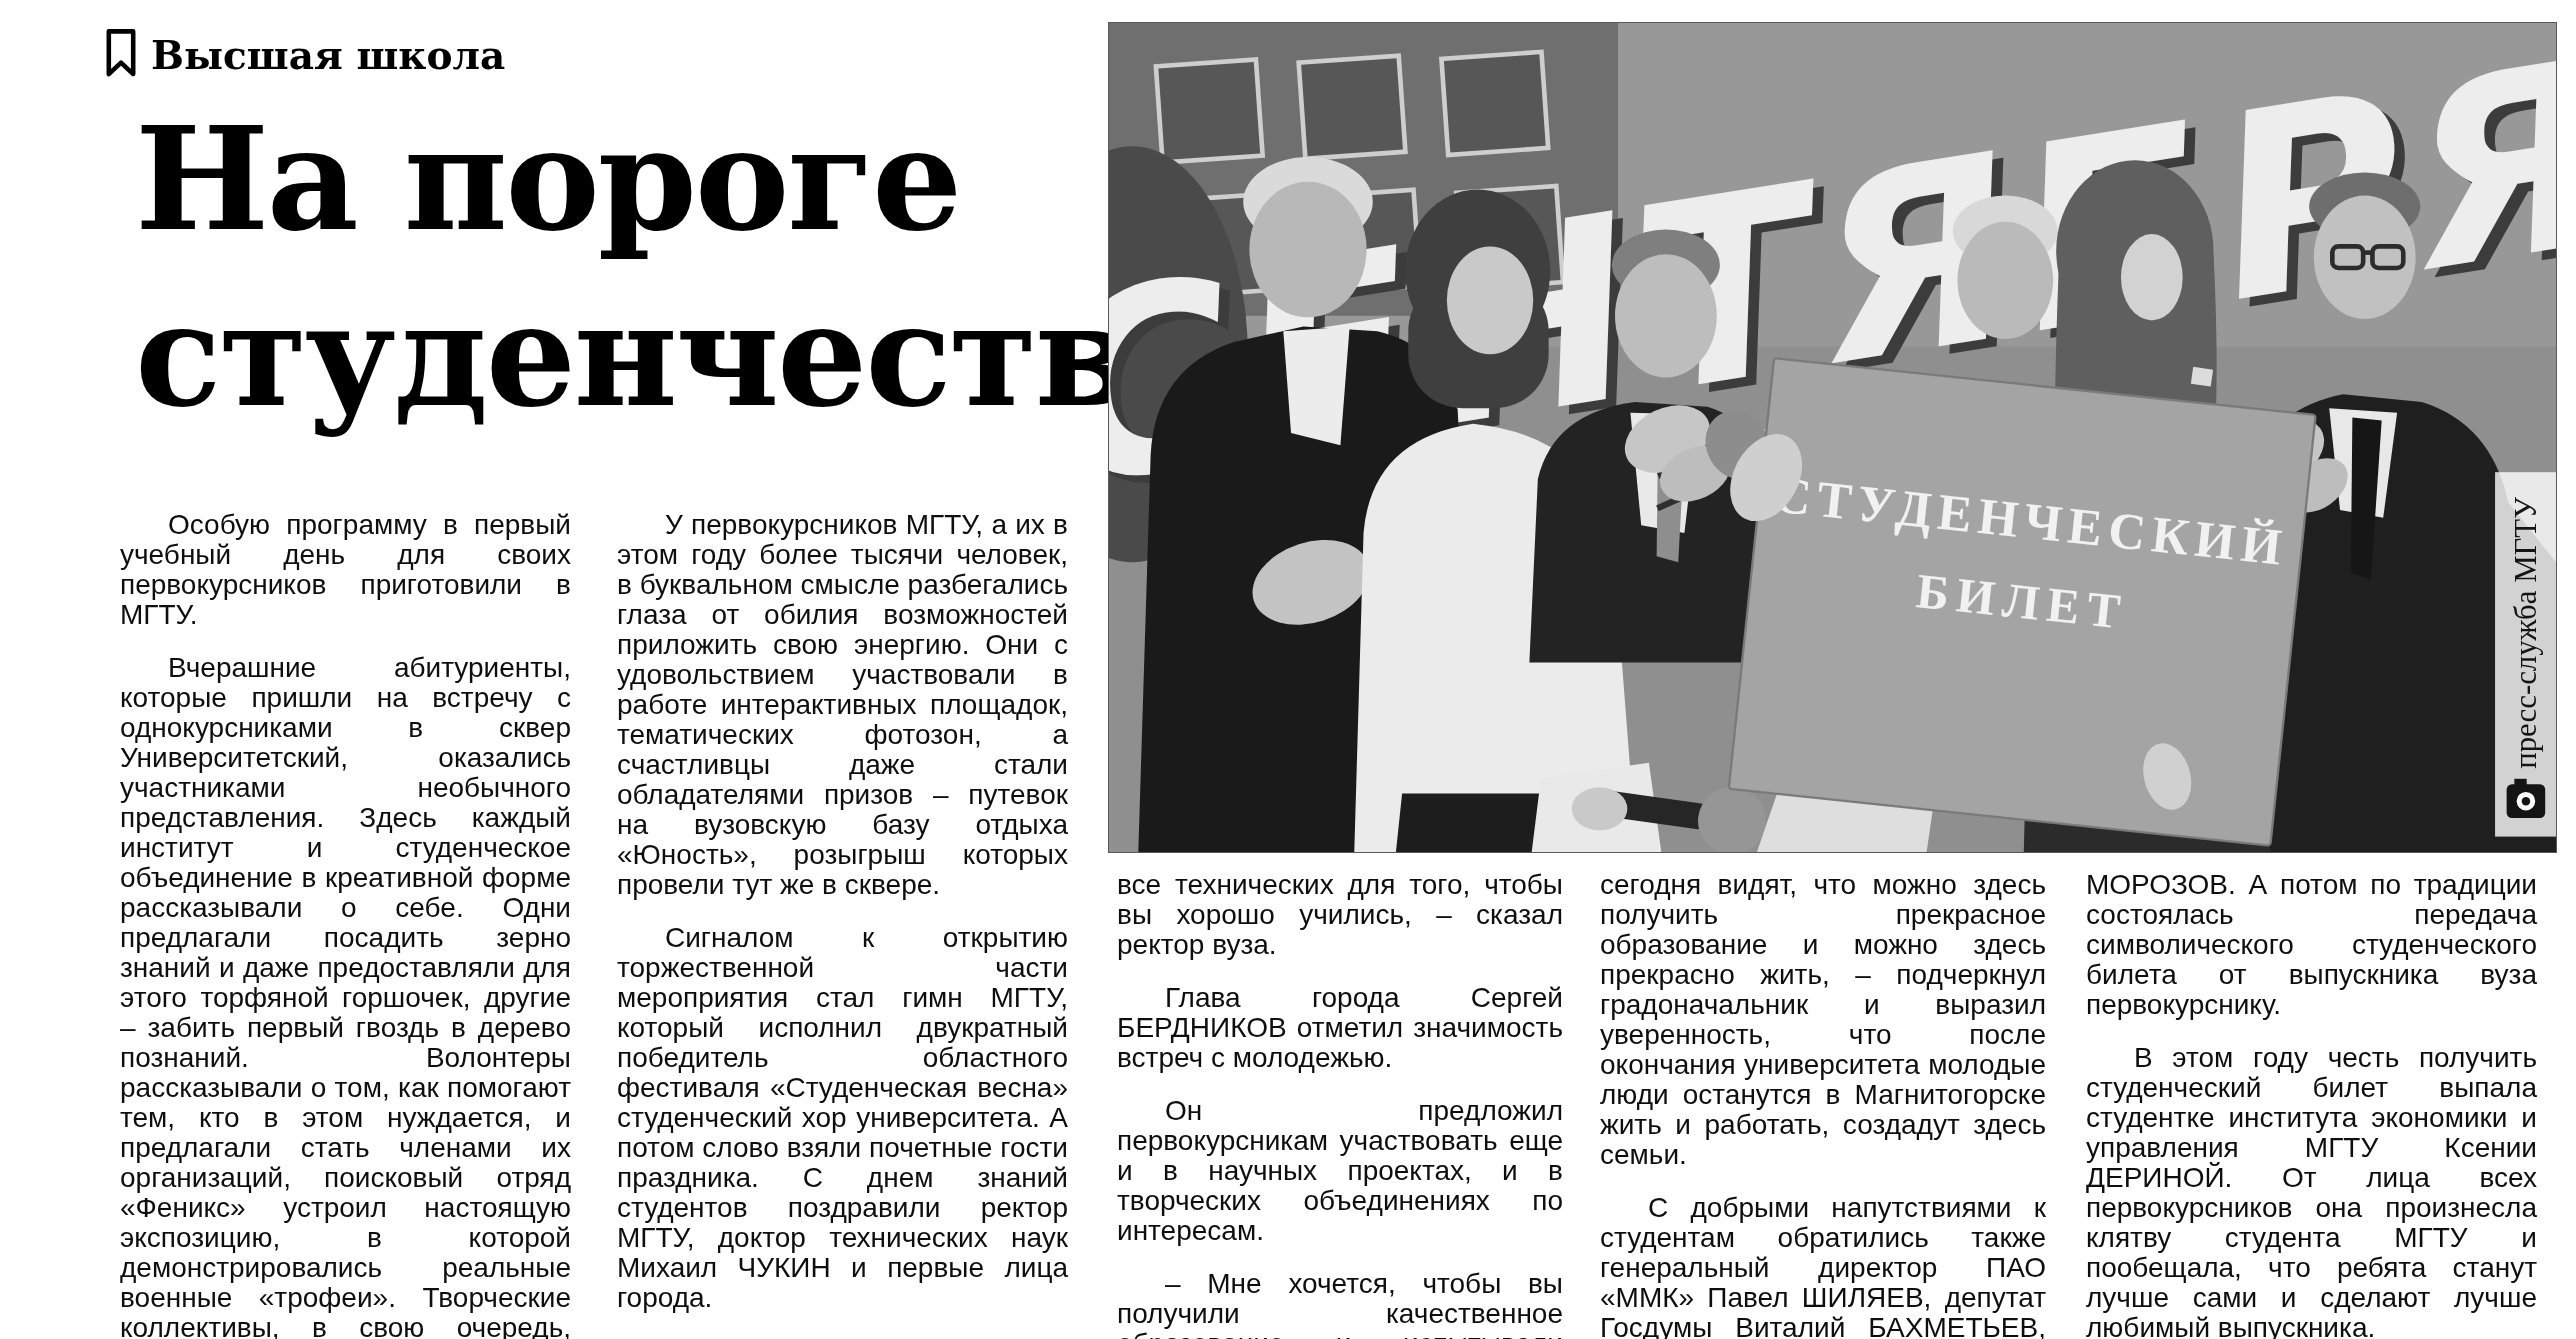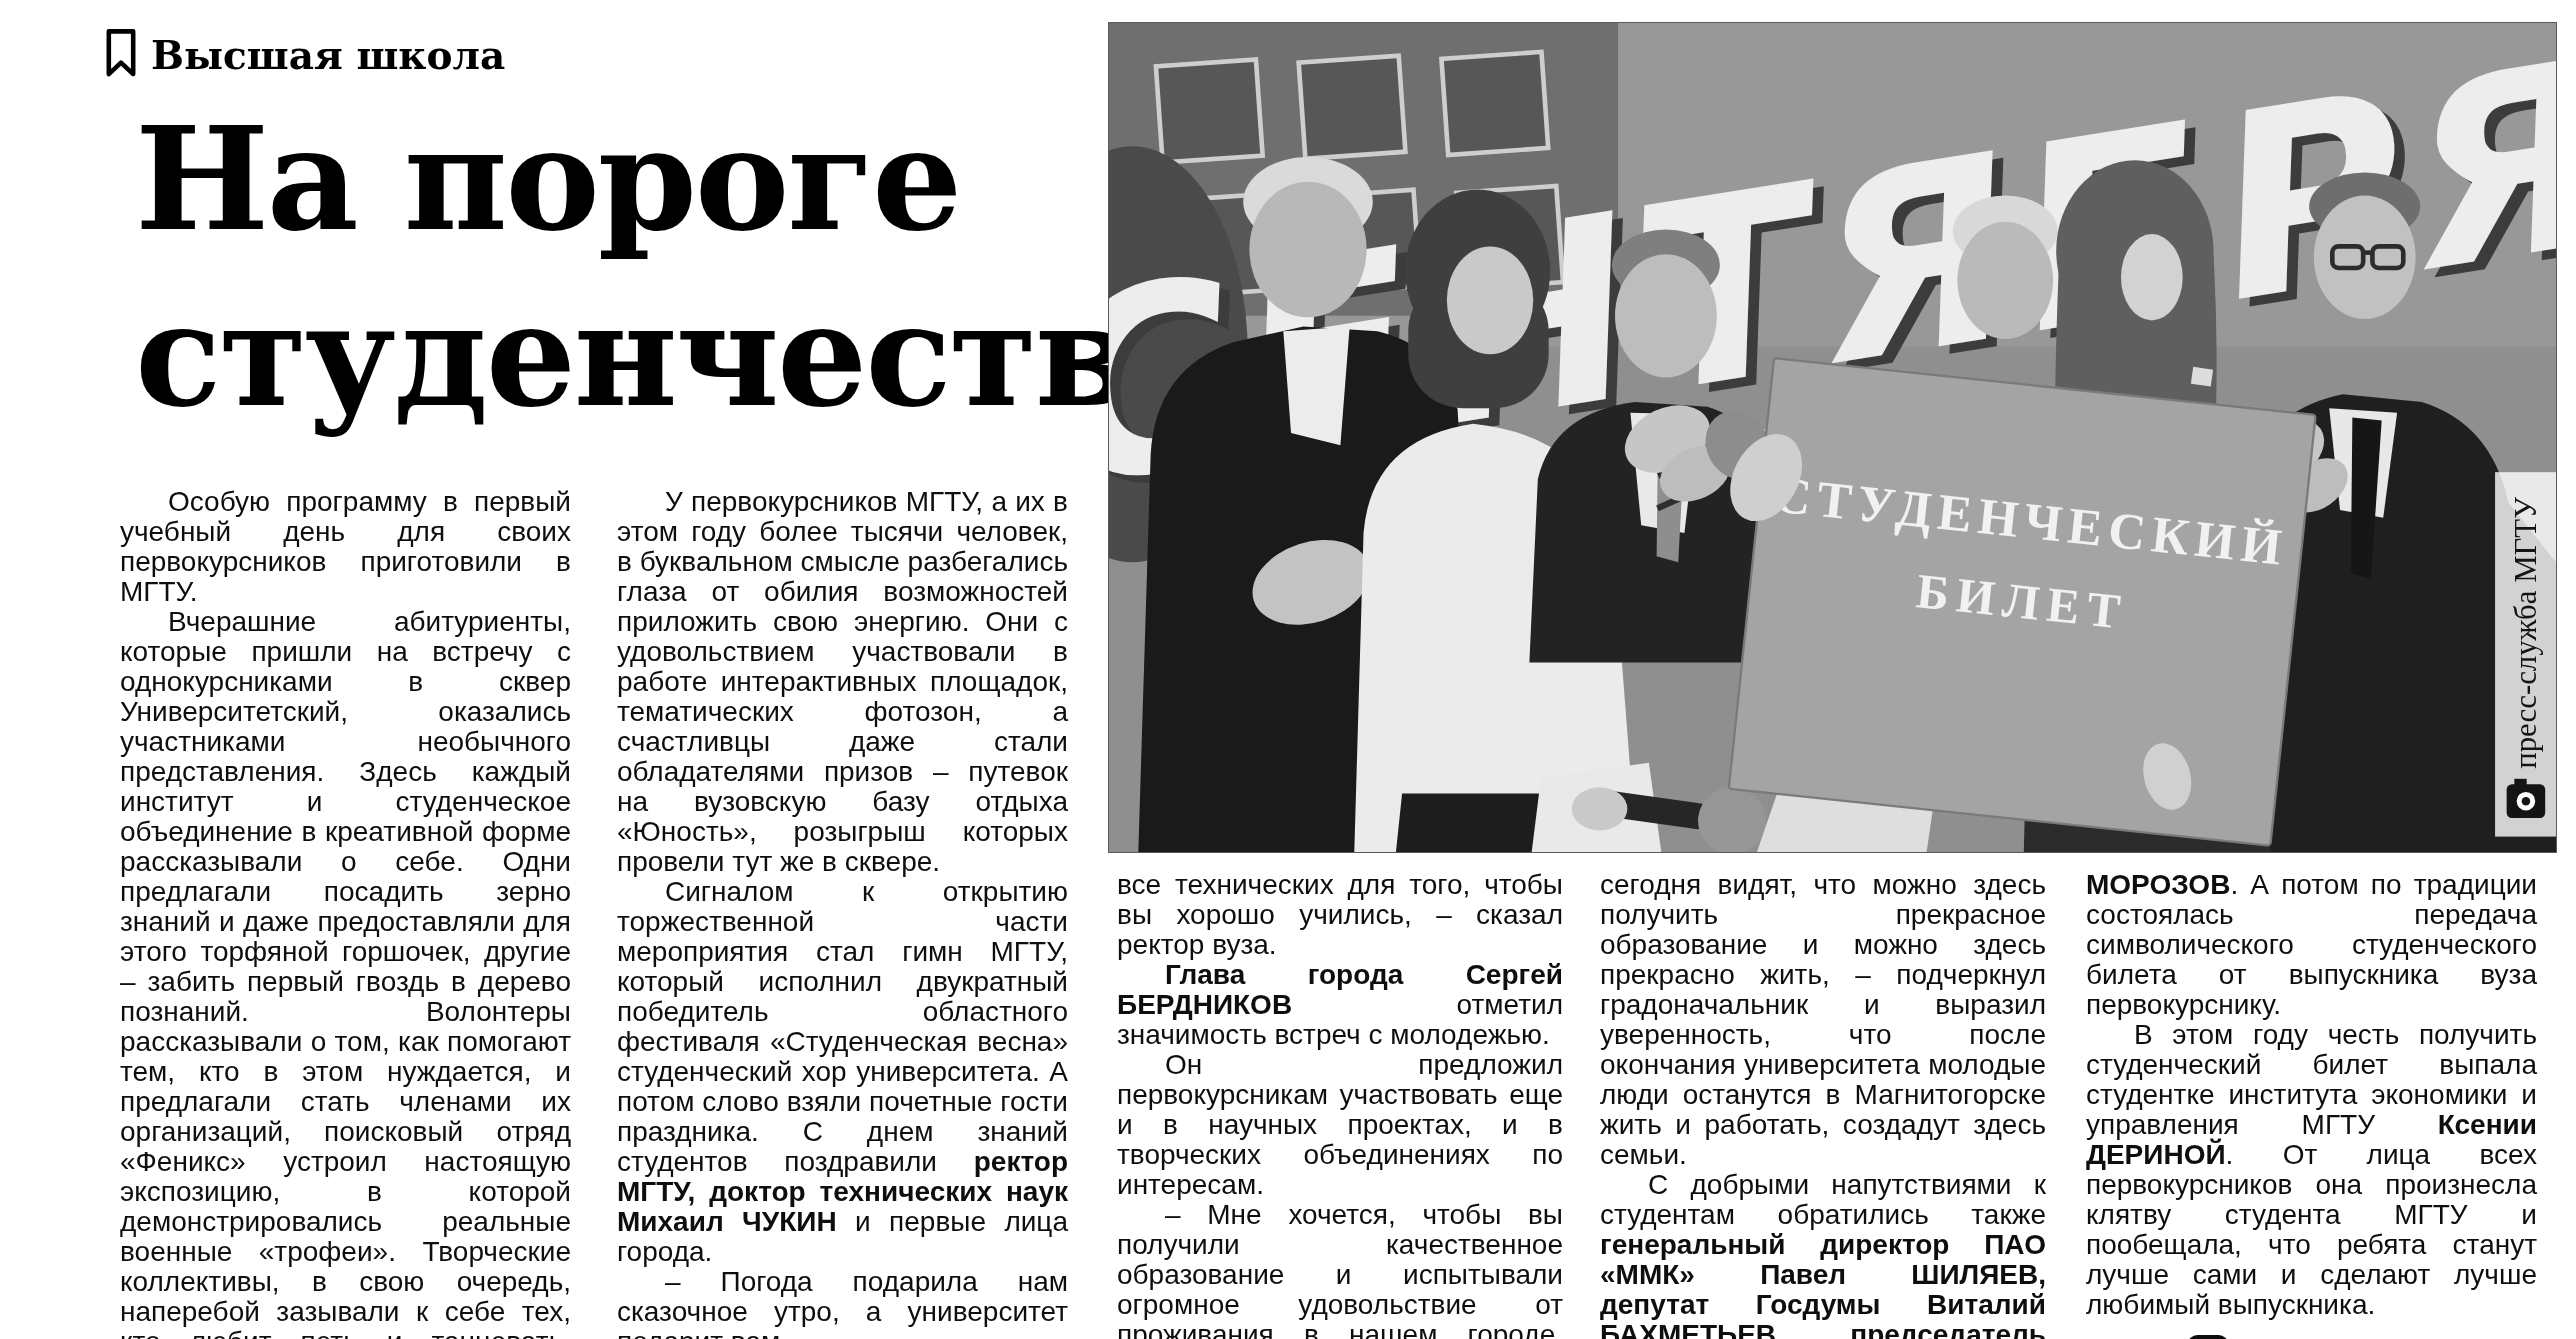--- a/index.html
+++ b/index.html
@@ -13,23 +13,23 @@
 
   
   .headline{position:absolute;left:135px;top:91px;margin:0;
             font-family:"DejaVu Serif","Liberation Serif",serif;font-weight:bold;
             font-size:142px;line-height:176px;letter-spacing:-2.3px;color:#000;}
   .headline div{white-space:nowrap;}
 
   
   .col{position:absolute;text-align:justify;font-size:28px;line-height:30px;color:#0e0e0e;}
   .col p{margin:0;}
-  .col p.indent{text-indent:48px;}
+  .col p.indent{text-indent:48px;margin-top:23px;}
   .run{font-weight:400;}
-  .run.bold{font-weight:700;}
+  .run.bold{font-weight:400;}
   .col-1{left:120px;top:487px;width:451px;}
   .col-2{left:617px;top:487px;width:451px;}
   .col-a{left:1117px;top:870px;width:446px;}
   .col-b{left:1600px;top:870px;width:446px;}
   .col-c{left:2086px;top:870px;width:451px;}
 
   
   .byline{display:flex;justify-content:flex-end;align-items:center;gap:12.4px;margin-top:15.4px;}
   .pen-badge{width:40px;height:40px;background:#0d0d0d;border-radius:9.3px;
              display:flex;align-items:center;justify-content:center;flex:0 0 auto;}

